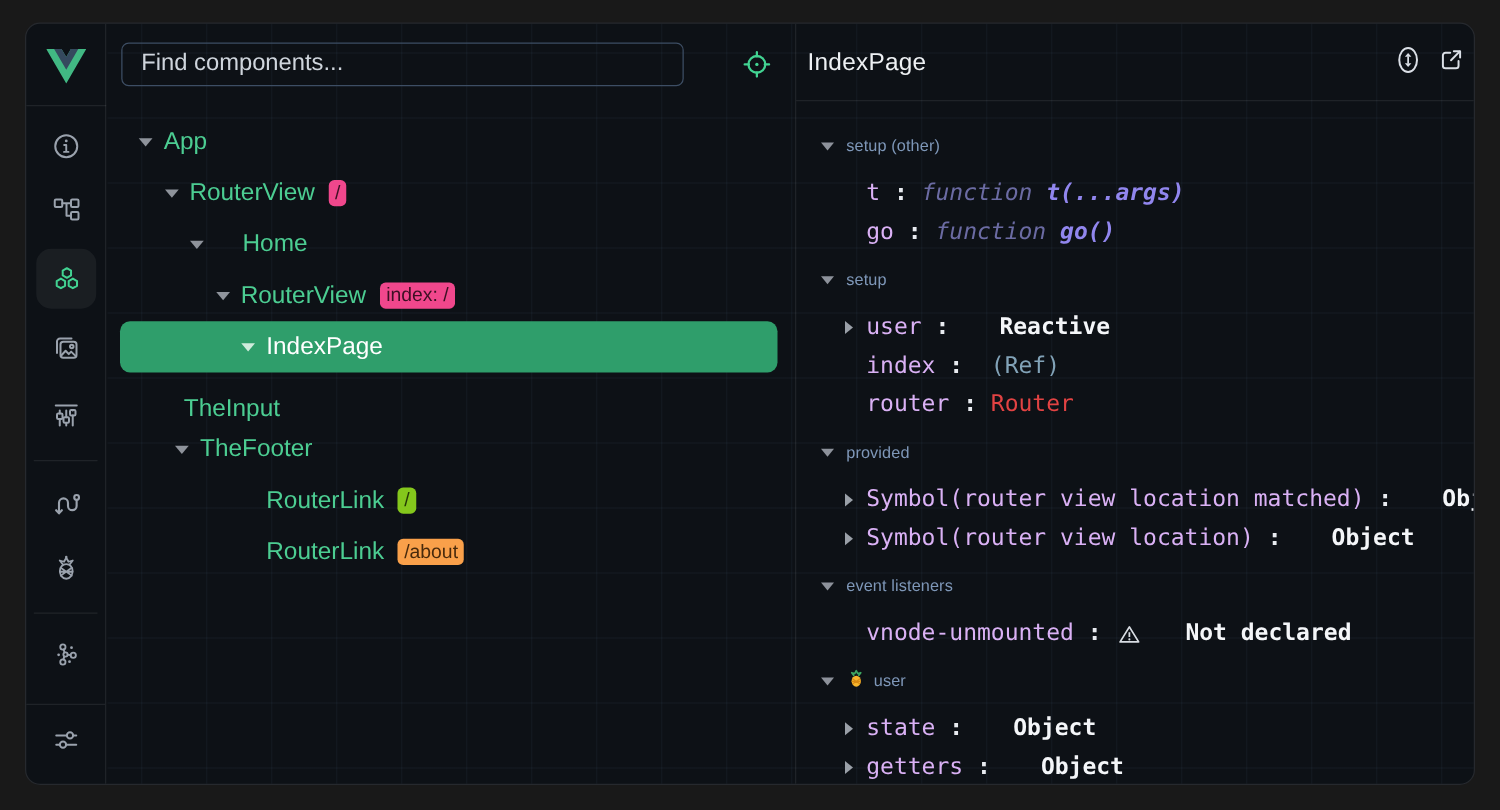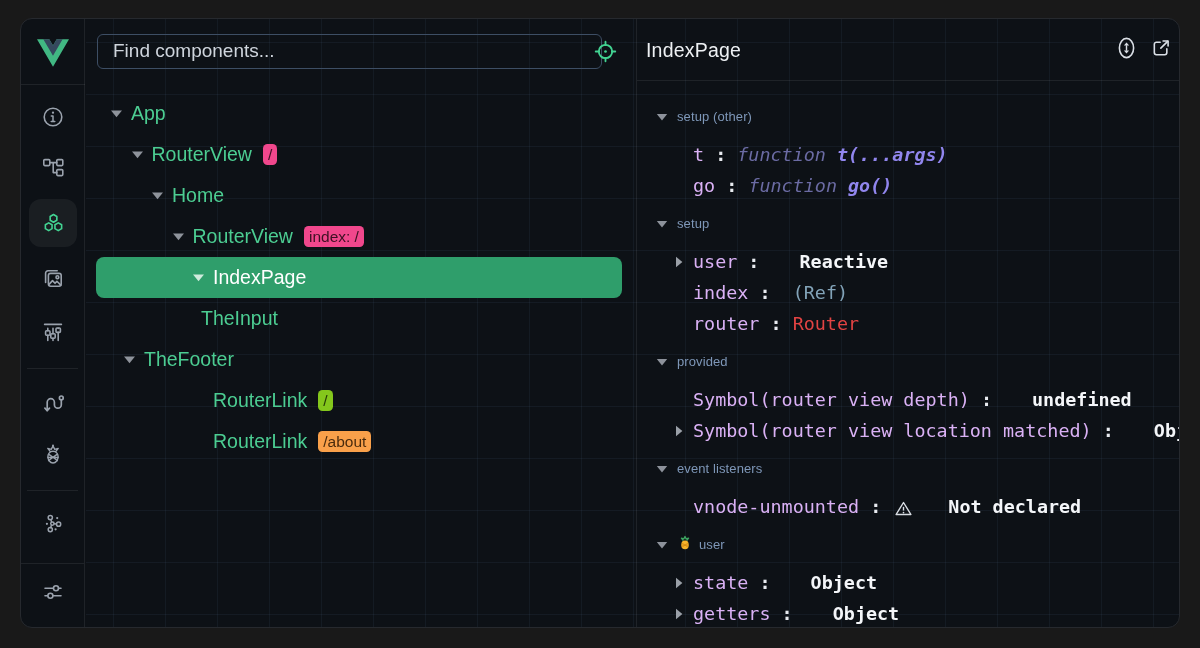--- a/index.html
+++ b/index.html
@@ -47,21 +47,21 @@
   .rail-div.full{left:0;right:0;}
 
   
   .content{position:absolute;left:65px;top:0;right:0;bottom:0;
     background-image:linear-gradient(var(--grid) 1px,transparent 1px),
                      linear-gradient(90deg,var(--grid) 1px,transparent 1px);
     background-size:52px 52px;background-position:27px 23px;}
 
   
   .tree-panel{position:absolute;left:0;top:0;bottom:0;width:550px;}
-  .search-box{position:absolute;left:11px;top:15px;width:505px;height:35px;background:transparent;
+  .search-box{position:absolute;left:11px;top:15px;width:450px;height:35px;background:transparent;
     border:1px solid var(--search-border);border-radius:6px;color:var(--search-text);
     font-family:"Liberation Sans","DejaVu Sans",sans-serif;font-size:19px;padding:0 14px 2px 15px;outline:none;}
   .search-box::placeholder{color:var(--search-text);opacity:.96;}
   .target-btn{position:absolute;left:507px;top:20px;width:25px;height:25px;display:flex;
     align-items:center;justify-content:center;color:var(--green);cursor:pointer;}
   .tree{position:absolute;left:0;top:74px;right:0;}
   .trow{position:relative;height:41px;display:flex;align-items:center;cursor:pointer;}
   .trow-bg{position:absolute;left:10px;right:14px;top:0;bottom:0;background:var(--sel-bg);border-radius:8px;}
   .trow .lbl{position:relative;color:var(--tree-green);font-size:19.5px;}
   .trow.sel .lbl{color:#fff;font-weight:500;}
@@ -216,21 +216,21 @@
           </div>
           <div class="trow" style="padding-left: 44.5px;">
             <span class="tcaret">
               <svg width="13" height="9" viewBox="0 0 13 9">
                 <path d="M1 1.6h11L6.5 8.2Z" fill="#8e939b"></path>
               </svg>
             </span>
             <span class="lbl">RouterView</span>
             <span class="badge pink">/</span>
           </div>
-          <div class="trow" style="padding-left: 65px;">
+          <div class="trow" style="padding-left: 65px; gap: 22px;">
             <span class="tcaret">
               <svg width="13" height="9" viewBox="0 0 13 9">
                 <path d="M1 1.6h11L6.5 8.2Z" fill="#8e939b"></path>
               </svg>
             </span>
             <span class="lbl">Home</span>
           </div>
           <div class="trow" style="padding-left: 85.5px;">
             <span class="tcaret">
               <svg width="13" height="9" viewBox="0 0 13 9">
@@ -242,24 +242,24 @@
           </div>
           <div class="trow sel" style="padding-left: 106px;">
             <div class="trow-bg"></div>
             <span class="tcaret">
               <svg width="13" height="9" viewBox="0 0 13 9">
                 <path d="M1 1.6h11L6.5 8.2Z" fill="rgba(235,248,240,.85)"></path>
               </svg>
             </span>
             <span class="lbl">IndexPage</span>
           </div>
-          <div class="trow" style="padding-left: 115px;">
+          <div class="trow" style="padding-left: 61px; align-items: flex-end;">
             <span class="lbl">TheInput</span>
           </div>
-          <div class="trow" style="padding-left: 37px;">
+          <div class="trow" style="padding-left: 53px;">
             <span class="tcaret">
               <svg width="13" height="9" viewBox="0 0 13 9">
                 <path d="M1 1.6h11L6.5 8.2Z" fill="#8e939b"></path>
               </svg>
             </span>
             <span class="lbl">TheFooter</span>
           </div>
           <div class="trow" style="padding-left: 127px;">
             <span class="lbl">RouterLink</span>
             <span class="badge lime">/</span>
@@ -306,24 +306,26 @@
           <div class="prow"><span class="pcaret"><svg width="8" height="12" viewBox="0 0 8 12">
                 <path d="M1 .8v10.4L7.4 6Z" fill="#9aa0a8"></path>
               </svg></span><span class="k">user</span><span class="c"> : </span><span class="v-plain">Reactive</span></div>
           <div class="prow"><span class="k">index</span><span class="c"> : </span><span class="v-ref"> (Ref)</span></div>
           <div class="prow"><span class="k">router</span><span class="c"> : </span><span class="v-red">Router</span></div>
           <div class="sec-h"><span class="scaret">
               <svg width="12" height="8" viewBox="0 0 12 8">
                 <path d="M.8 1h10.4L6 7.4Z" fill="#8d929b"></path>
               </svg>
             </span><span>provided</span></div>
-          <div class="prow"><span class="k">Symbol(router view depth)</span><span class="c"> : </span><span class="v-plain">undefined</span></div>
           <div class="prow"><span class="pcaret"><svg width="8" height="12" viewBox="0 0 8 12">
                 <path d="M1 .8v10.4L7.4 6Z" fill="#9aa0a8"></path>
               </svg></span><span class="k">Symbol(router view location matched)</span><span class="c"> : </span><span class="v-plain">Object</span></div>
+          <div class="prow"><span class="pcaret"><svg width="8" height="12" viewBox="0 0 8 12">
+                <path d="M1 .8v10.4L7.4 6Z" fill="#9aa0a8"></path>
+              </svg></span><span class="k">Symbol(router view location)</span><span class="c"> : </span><span class="v-plain">Object</span></div>
           <div class="sec-h"><span class="scaret">
               <svg width="12" height="8" viewBox="0 0 12 8">
                 <path d="M.8 1h10.4L6 7.4Z" fill="#8d929b"></path>
               </svg>
             </span><span>event listeners</span></div>
           <div class="prow"><span class="k">vnode-unmounted</span><span class="c"> : </span><svg class="warn-ico" width="17" height="15" viewBox="0 0 18 16">
   <path d="M9 1.6 16.9 14.4H1.1Z" fill="none" stroke="currentColor" stroke-width="1.5" stroke-linejoin="round"></path>
   <path d="M9 6.2v4" stroke="currentColor" stroke-width="1.5"></path>
               <circle cx="9" cy="12.3" r=".9" fill="currentColor"></circle>
             </svg><span class="v-plain">Not declared</span></div>

